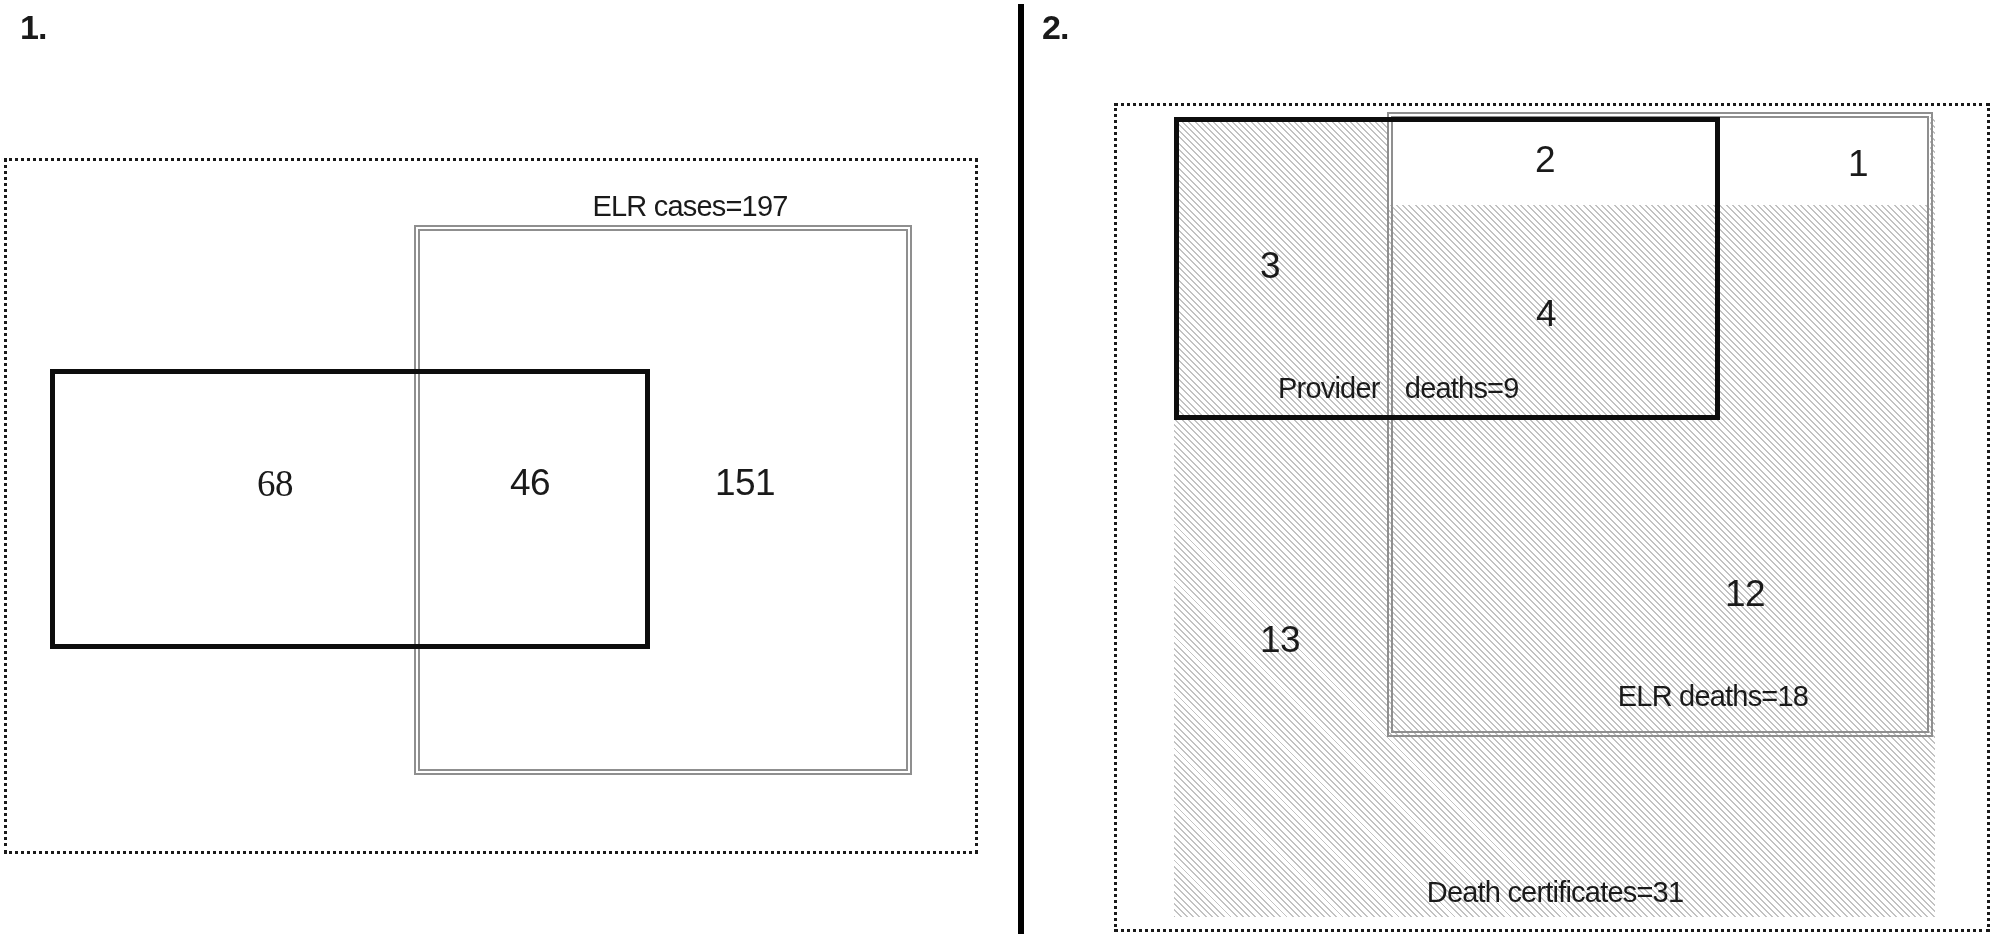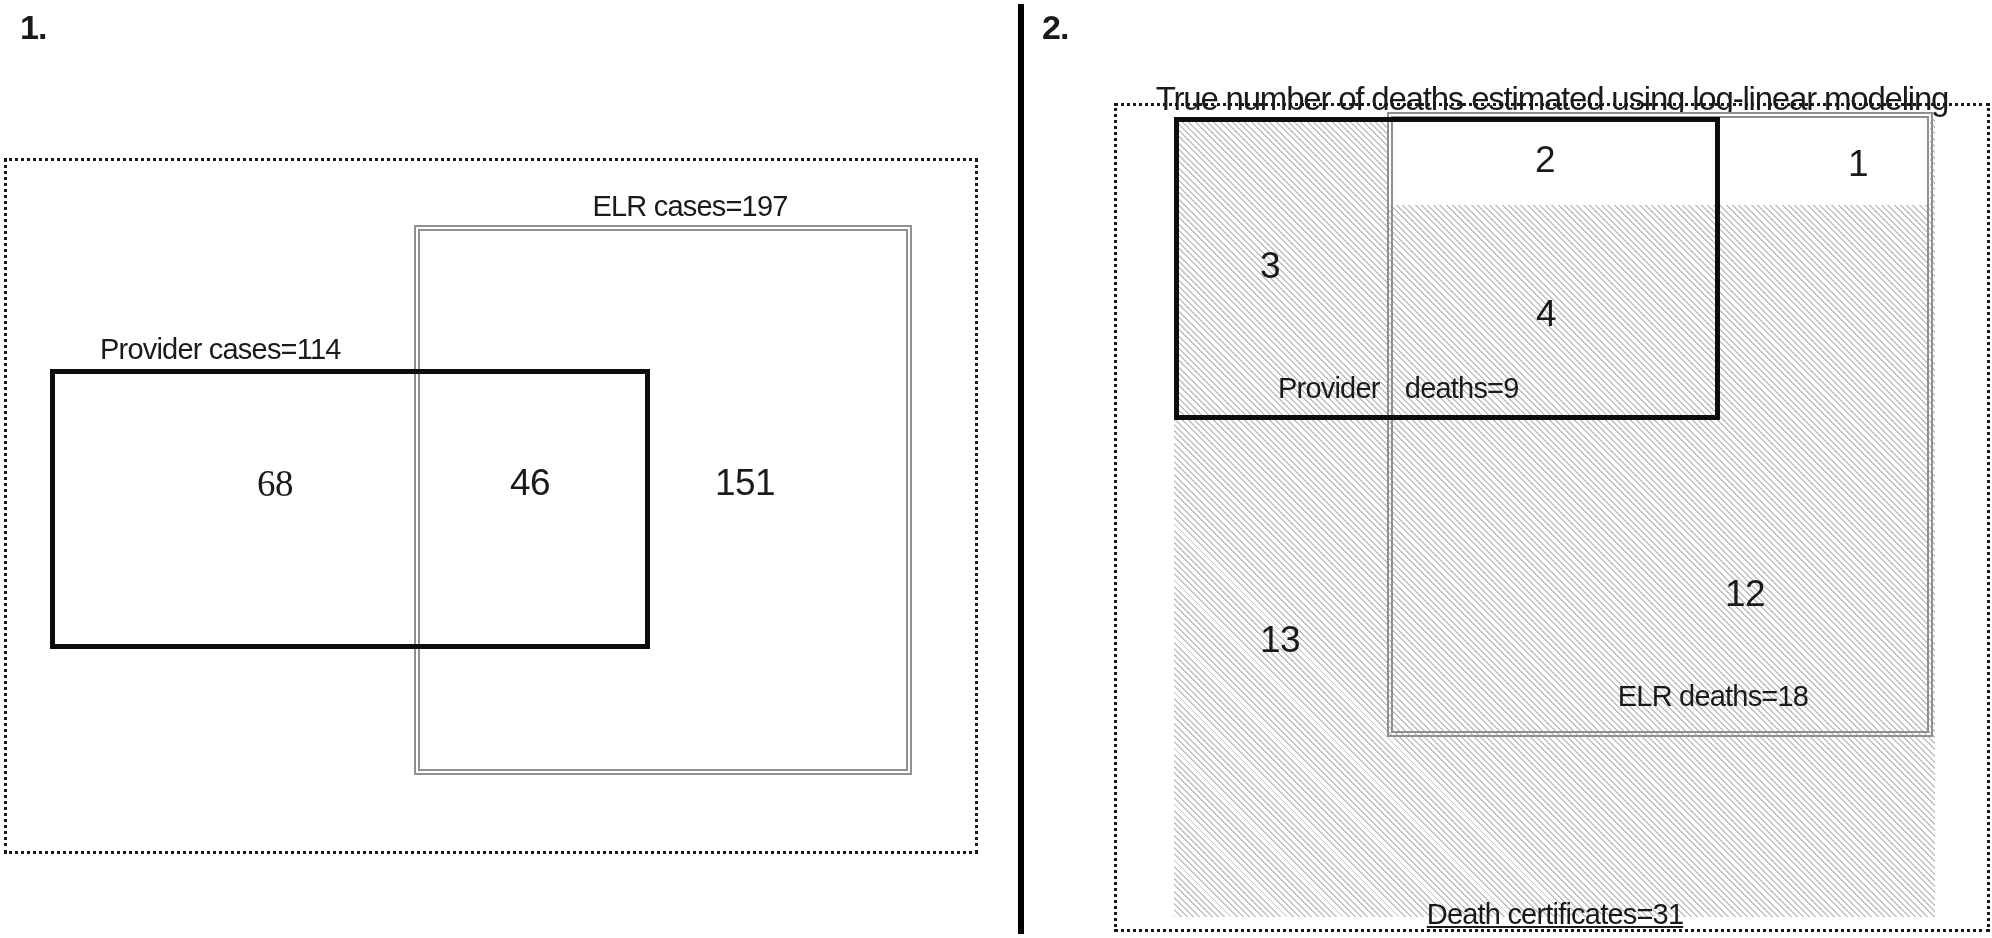--- a/index.html
+++ b/index.html
@@ -77,50 +77,48 @@
 
 
     <div class="abs dotted-box" style="left:4px; top:158px; width:968px; height:690px;"></div>
 
     <div class="abs double-box" style="left:414px; top:225px; width:486px; height:538px;"></div>
 
     <div class="abs sublabel centered" style="left:690px; top:190px;">ELR cases=197</div>
 
     <div class="abs thick-box" style="left:50px; top:369px; width:590px; height:270px;"></div>
 
-    <div class="abs sublabel" style="left:100px; top:333px;">Provider cases=114</div>
 
     <div class="abs count" style="left:275px; top:483px;font-family:Liberation Serif, serif;">68</div>
     <div class="abs count" style="left:530px; top:483px;">46</div>
     <div class="abs count" style="left:745px; top:483px;text-align:right;">151</div>
   </div>
 
   <div class="abs divider" style="left:1018px; top:4px; width:6px; height:930px;"></div>
 
   <div class="abs" style="left:1024px; top:0; width:968px; height:938px;">
 
     <div class="abs panel-num" style="left:18px; top:8px;">2.</div>
 
-    <div class="abs title" style="left:528px; top:80px;">True number of deaths estimated using log-linear modeling</div>
 
     <div class="abs dotted-box" style="left:90px; top:103px; width:870px; height:823px;"></div>
 
     <div class="abs hatch" style="left:150px; top:117px; width:761px; height:800px;"></div>
 
     <div class="abs white-fill" style="left:364px; top:113px; width:542px; height:92px;"></div>
 
     <div class="abs double-box" style="left:363px; top:112px; width:534px; height:613px;"></div>
 
     <div class="abs thick-box" style="left:150px; top:117px; width:536px; height:293px;"></div>
 
     <div class="abs count" style="left:521px; top:160px;">2</div>
     <div class="abs count" style="left:834px; top:164px;">1</div>
     <div class="abs count" style="left:246px; top:266px;">3</div>
     <div class="abs count" style="left:522px; top:314px;">4</div>
     <div class="abs count" style="left:721px; top:594px;">12</div>
     <div class="abs count" style="left:256px; top:640px;">13</div>
 
     <div class="abs sublabel gapped-words" style="left:254px; top:372px;">Provider deaths=9</div>
     <div class="abs sublabel centered" style="left:689px; top:680px;">ELR deaths=18</div>
-    <div class="abs sublabel centered" style="left:531px; top:898px;text-decoration:underline;">Death certificates=31</div>
+    <div class="abs sublabel centered" style="left:531px; top:876px;">Death certificates=31</div>
   </div>
 
 </div>
 
 </body></html>

